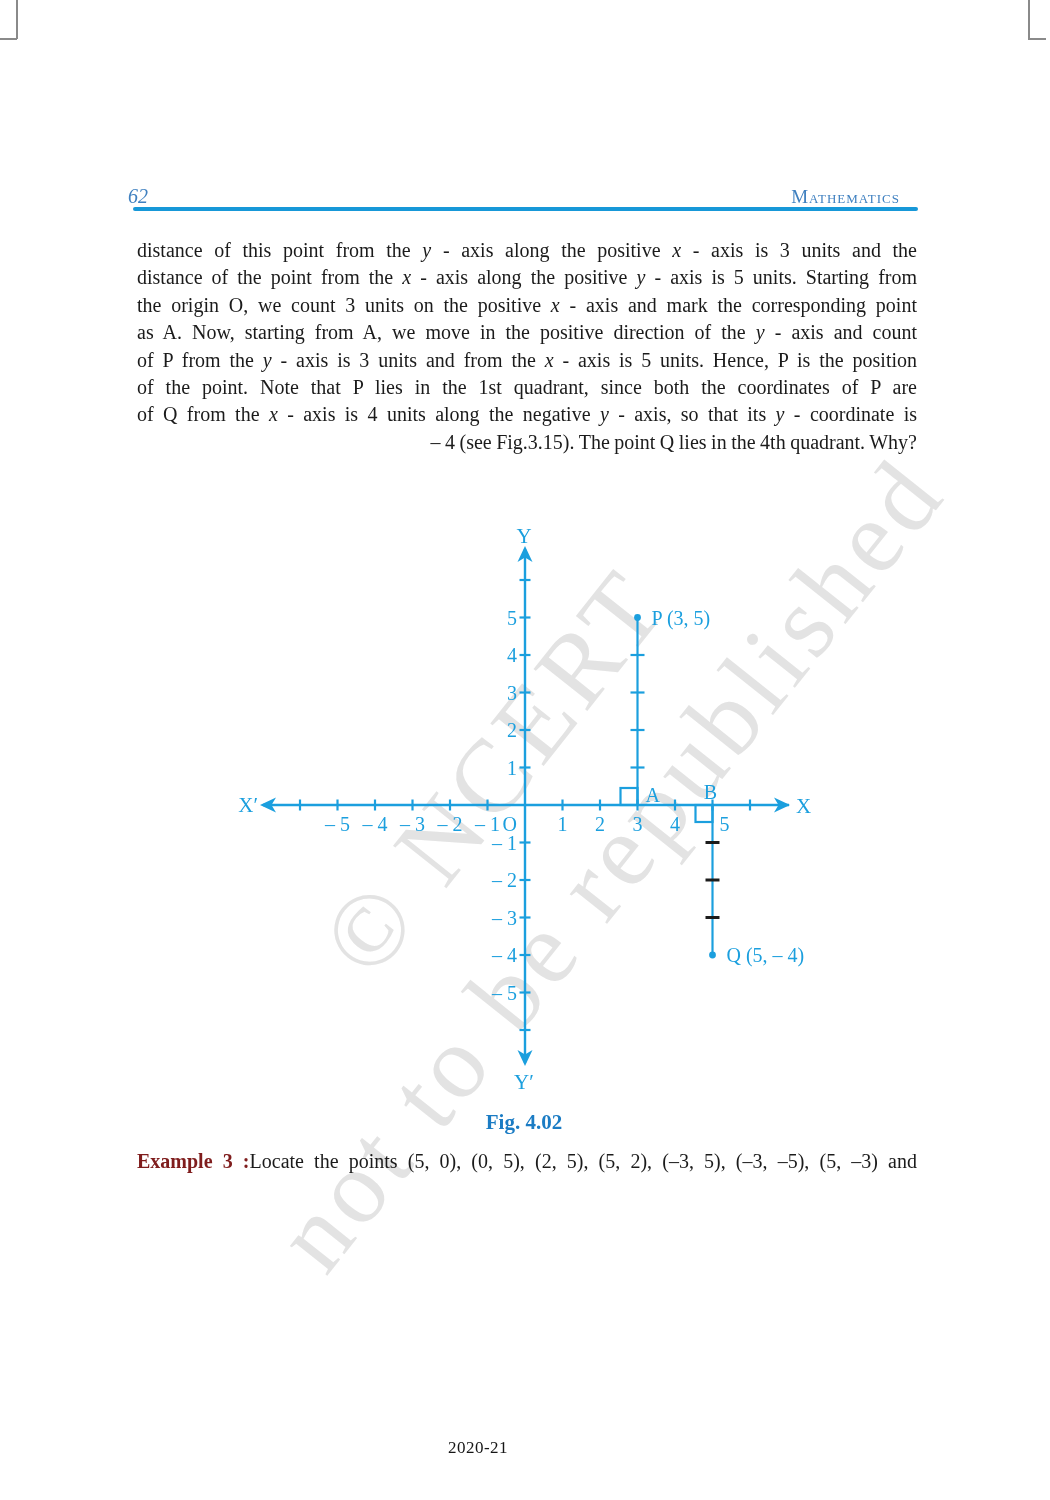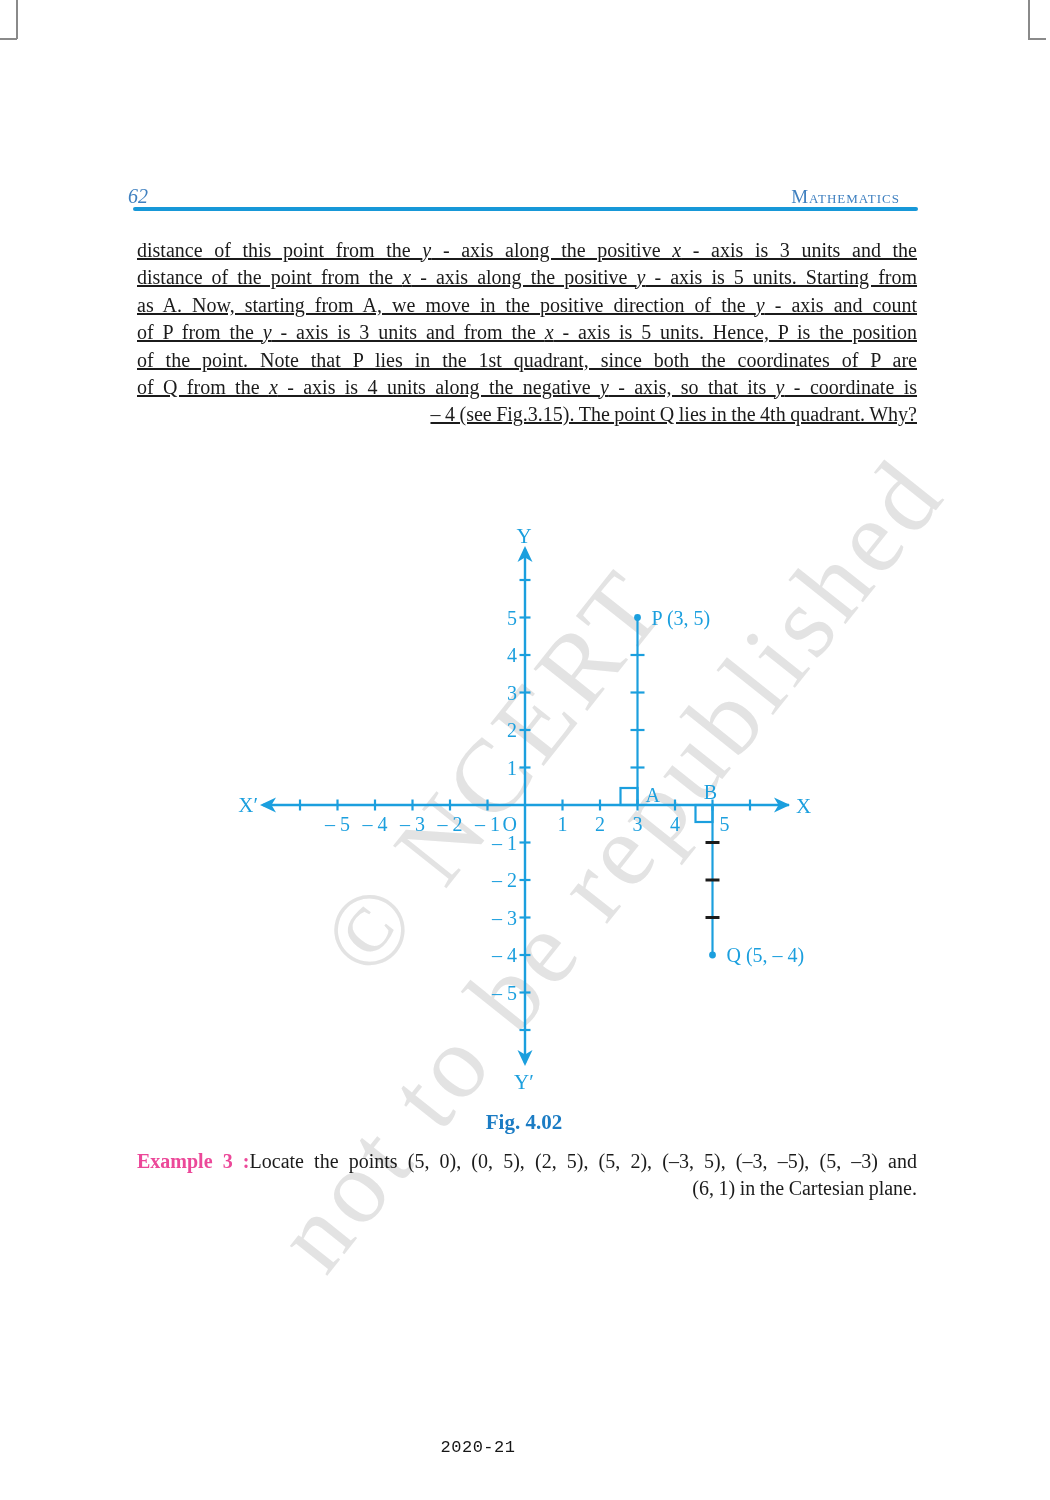--- a/index.html
+++ b/index.html
@@ -21,34 +21,34 @@
   #header-title{position:absolute;right:150px;top:186px;font-size:19px;color:#3f80c0;
     font-variant:small-caps;letter-spacing:1px;z-index:3;}
   #header-rule{position:absolute;left:133px;top:207px;width:785px;height:4px;
     background:#1798d8;border-radius:2px;z-index:3;}
 
   
   .para{position:absolute;left:137px;width:780px;font-size:20px;line-height:27.4px;
     word-spacing:-0.5px;z-index:3;}
   .jline{text-align:justify;text-align-last:justify;}
   .lastline{text-align:right;}
-  #intro-para{top:237px;text-decoration:underline;}
+  #intro-para{top:237px;}
   #example-para{top:1148px;}
   #solution-para{top:1214px;}
-  .lbl{font-weight:bold;color:#ec4899;margin-right:0;}
+  .lbl{font-weight:bold;color:#7f1d1d;margin-right:0;}
 
   
   #fig-svg{position:absolute;left:0;top:0;width:1050px;height:1500px;z-index:2;pointer-events:none;}
   #fig-svg text{font-family:"Liberation Serif",serif;}
   #fig-caption{position:absolute;left:424px;top:1110px;width:200px;text-align:center;
     font-size:21px;font-weight:bold;color:#1b7cc4;z-index:3;}
 
   
   #footer{position:absolute;left:0;top:1438px;width:956px;text-align:center;
-    font-family:Liberation Mono, monospace;font-size:17px;color:#161616;
+    font-family:Liberation Serif, serif;font-size:17px;color:#161616;
     letter-spacing:.5px;z-index:3;}
 </style>
 </head>
 <body>
 
 <div id="page">
 
   <div class="mark" style="left:16px;top:0;width:1.5px;height:39px;"></div>
   <div class="mark" style="left:0;top:38px;width:17px;height:1.5px;"></div>
   <div class="mark" style="left:1028px;top:0;width:1.5px;height:39px;"></div>
@@ -59,20 +59,21 @@
     <div>not to be republished</div>
   </div>
 
   <div id="page-number">62</div>
   <div id="header-title">Mathematics</div>
   <div id="header-rule"></div>
 
   <div class="para" id="intro-para">
     <div class="jline">distance of this point from the <i>y</i> - axis along the positive <i>x</i> - axis is 3 units and the</div>
     <div class="jline">distance of the point from the <i>x</i> - axis along the positive <i>y</i> - axis is 5 units. Starting from</div>
+    <div class="jline">the origin O, we count 3 units on the positive <i>x</i> - axis and mark the corresponding point</div>
     <div class="jline">as A. Now, starting from A, we move in the positive direction of the <i>y</i> - axis and count</div>
     <div class="jline">of P from the <i>y</i> - axis is 3 units and from the <i>x</i> - axis is 5 units. Hence, P is the position</div>
     <div class="jline">of the point. Note that P lies in the 1st quadrant, since both the coordinates of P are</div>
     <div class="jline">of Q from the <i>x</i> - axis is 4 units along the negative <i>y</i> - axis, so that its <i>y</i> - coordinate is</div>
     <div class="lastline">– 4 (see Fig.3.15). The point Q lies in the 4th quadrant. Why?</div>
   </div>
 
   <svg id="fig-svg" viewBox="0 0 1050 1500">
       <line x1="263" y1="805" x2="789" y2="805" stroke="#1b9fde" stroke-width="2.4"></line>
       <line x1="525" y1="549" x2="525" y2="1063" stroke="#1b9fde" stroke-width="2.4"></line>
@@ -144,19 +145,18 @@
       <text x="710.5" y="799" text-anchor="middle" font-size="20" fill="#1b9fde">B</text>
       <circle cx="637.5" cy="617.5" r="3.4" fill="#1b9fde"></circle>
       <text x="651.5" y="624.5" text-anchor="start" font-size="20" fill="#1b9fde">P (3, 5)</text>
       <circle cx="712.5" cy="955" r="3.4" fill="#1b9fde"></circle>
       <text x="726.5" y="962" text-anchor="start" font-size="20" fill="#1b9fde">Q (5, – 4)</text>
     </svg>
   <div id="fig-caption">Fig. 4.02</div>
 
   <div class="para" id="example-para">
     <div class="jline"><b class="lbl">Example 3 :</b><span>Locate the points (5, 0), (0, 5), (2, 5), (5, 2), (–3, 5), (–3, –5), (5, –3) and</span></div>
-    <div class="lastline">(6, 1) in the Cartesian plane.</div>
   </div>
 
 
   <div id="footer">2020-21</div>
 
 </div>
 
 </body></html>

